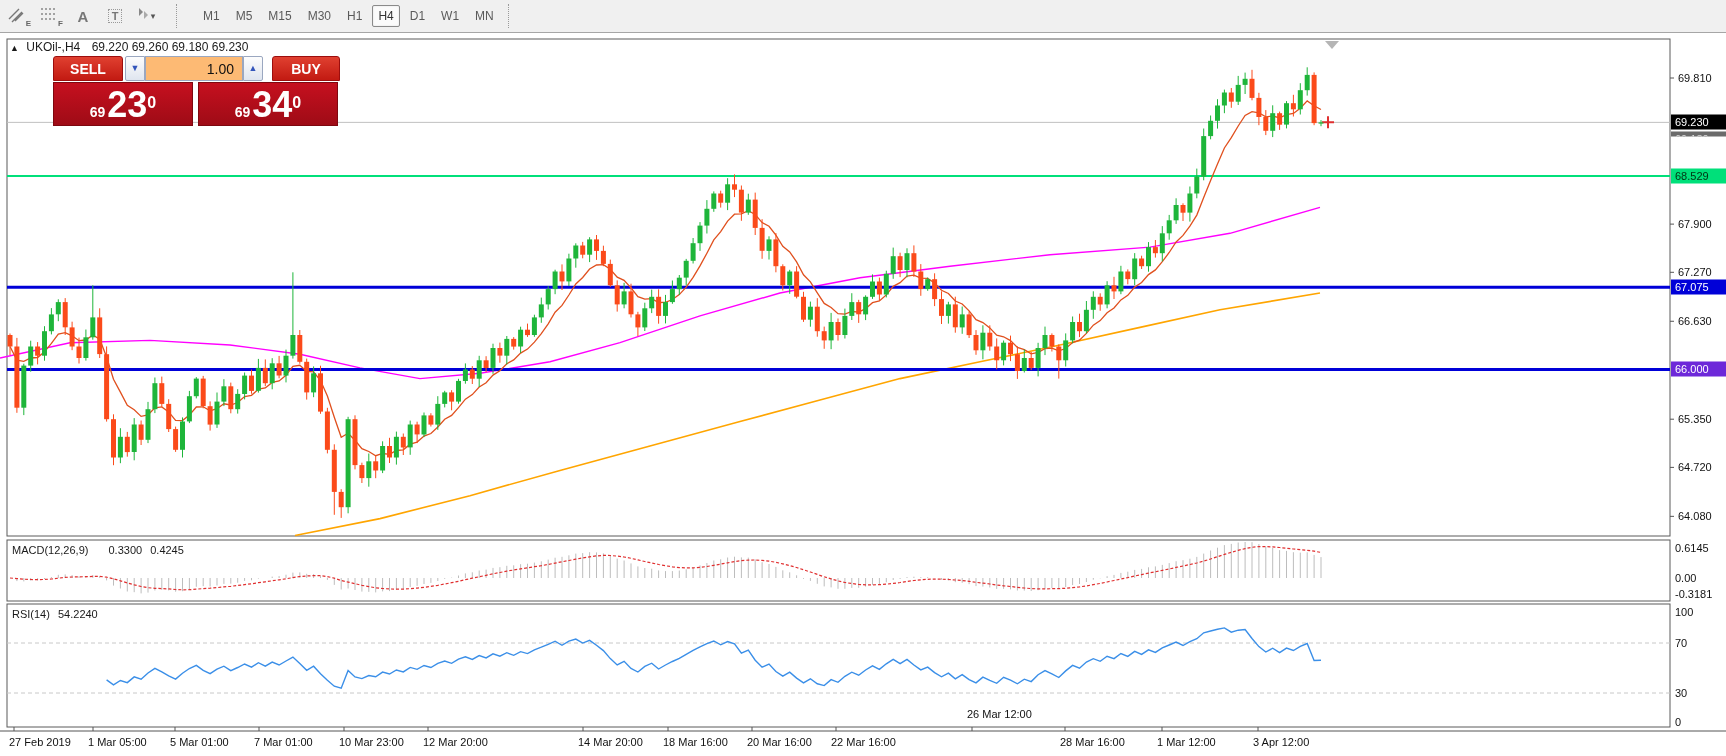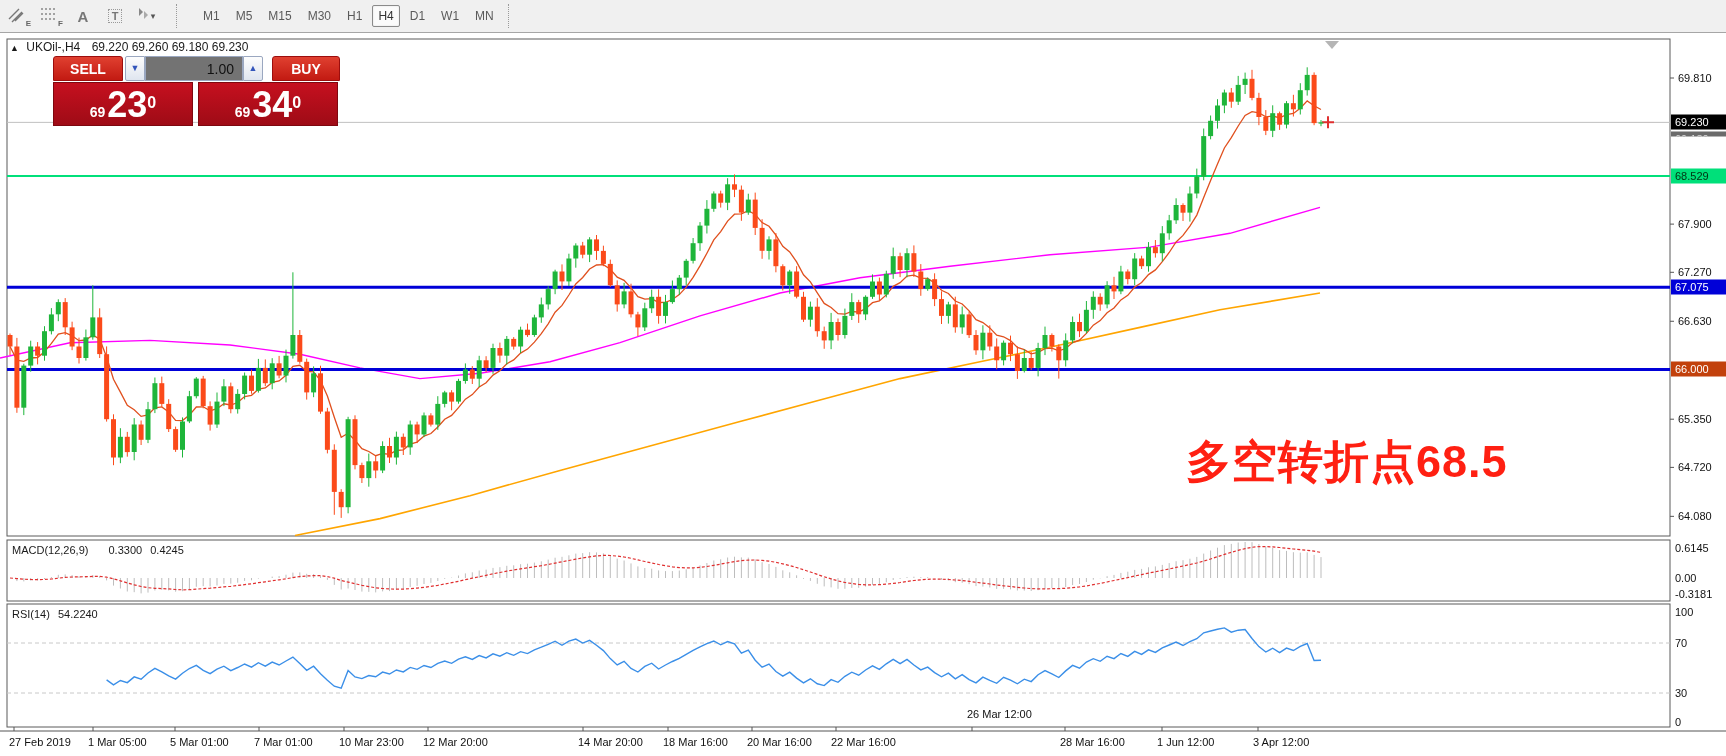--- a/index.html
+++ b/index.html
@@ -21,21 +21,21 @@
   .chart-title { position:absolute; left:10px; top:40px; font-size:12px; color:#1a1a1a; z-index:30; }
   .chart-title .tri { font-size:9px; margin-right:4px; }
   .trade-panel { position:absolute; left:8px; top:56px; width:290px; z-index:30;margin-left:45px; }
   .tp-row1 { position:relative; height:25px; }
   .btn-red { position:absolute; top:0; height:25px; background:linear-gradient(#e04030,#c21a12); color:#fff; font-size:14px; font-weight:bold; text-align:center; line-height:25px; border-radius:3px 3px 0 0; border:1px solid #9c0d0d; }
   .btn-sell { left:0; width:70px; }
   .btn-buy { left:219px; width:68px; }
   .spin-btn { position:absolute; top:0; width:20px; height:25px; background:linear-gradient(#fdfdfd,#dfe5ef); border:1px solid #9aa7c0; text-align:center; line-height:23px; font-size:9px; color:#3355bb; }
   .spin-down { left:72px; border-radius:2px 0 0 2px; }
   .spin-up { left:190px; border-radius:0 2px 2px 0; }
-  .vol-field { position:absolute; left:92px; top:0; width:98px; height:25px; background:#737373; border:1px solid #9aa7c0; font-size:14px; color:#111; text-align:right; padding-right:8px; font-family:"Liberation Sans",sans-serif; }
+  .vol-field { position:absolute; left:92px; top:0; width:98px; height:25px; background:#fdba74; border:1px solid #9aa7c0; font-size:14px; color:#111; text-align:right; padding-right:8px; font-family:"Liberation Sans",sans-serif; }
   .tp-row2 { position:relative; height:44px; margin-top:1px; }
   .price-box { position:absolute; top:0; width:140px; height:44px; background:linear-gradient(#c6101f,#9e0b16); border:1px solid #7e070f; color:#fff; display:flex; align-items:flex-end; justify-content:center; padding-bottom:3px; }
   .pb-sell { left:0; } .pb-buy { left:145px; }
   .pb-small { font-size:14px; font-weight:bold; line-height:20px; margin-right:2px; }
   .pb-big { font-size:36px; font-weight:bold; line-height:34px; }
   .pb-sup { font-size:16px; font-weight:bold; line-height:40px; align-self:flex-start; }
 
   
   .pane-label { position:absolute; font-size:11px; color:#1a1a1a; z-index:5; }
   .ax-label { position:absolute; font-size:11px; color:#111; transform:translateY(-50%); white-space:nowrap; }
@@ -727,21 +727,20 @@
         <span class="pb-sup">0</span>
       </div>
       <div class="price-box pb-buy">
         <span class="pb-small">69</span>
         <span class="pb-big">34</span>
         <span class="pb-sup">0</span>
       </div>
     </div>
   </div>
 
-  <div class="annotation">多空转折点68.5</div>
 
   <div class="pane-label" style="left:12px; top:544px">
     <span>MACD(12,26,9)</span>
     <span style="margin-left:17px">0.3300</span>
     <span style="margin-left:5px">0.4245</span>
   </div>
   <div class="pane-label" style="left:12px; top:608px">
     <span>RSI(14)</span>
     <span style="margin-left:5px">54.2240</span>
   </div>
@@ -751,36 +750,36 @@
       <div class="ax-label" style="left: 1678px; top: 224.115px;">67.900</div>
       <div class="ax-label" style="left: 1678px; top: 272.31px;">67.270</div>
       <div class="ax-label" style="left: 1678px; top: 321.27px;">66.630</div>
       <div class="ax-label" style="left: 1678px; top: 419.19px;">65.350</div>
       <div class="ax-label" style="left: 1678px; top: 467.385px;">64.720</div>
       <div class="ax-label" style="left: 1678px; top: 516.345px;">64.080</div>
       <div class="ax-marker" style="left: 1671px; top: 122.37px; background: rgb(0, 0, 0); color: rgb(255, 255, 255);">69.230</div>
       <div class="ax-marker" style="left: 1671px; top: 134.195px; background: rgb(107, 107, 107); color: rgb(221, 221, 221); height: 5px; overflow: hidden; z-index: 5;">69.180</div>
       <div class="ax-marker" style="left: 1671px; top: 175.996px; background: rgb(0, 224, 122); color: rgb(0, 51, 18);">68.529</div>
       <div class="ax-marker" style="left: 1671px; top: 287.227px; background: rgb(0, 0, 216); color: rgb(255, 255, 255);">67.075</div>
-      <div class="ax-marker" style="left: 1671px; top: 369.465px; background: #c2410c; color: rgb(255, 255, 255);">66.000</div>
+      <div class="ax-marker" style="left: 1671px; top: 369.465px; background: #6d28d9; color: rgb(255, 255, 255);">66.000</div>
       <div class="ax-label" style="left: 1675px; top: 547.889px;">0.6145</div>
       <div class="ax-label" style="left: 1675px; top: 578px;">0.00</div>
       <div class="ax-label" style="left: 1675px; top: 593.587px;">-0.3181</div>
       <div class="ax-label" style="left: 1675px; top: 612px;">100</div>
       <div class="ax-label" style="left: 1675px; top: 643px;">70</div>
       <div class="ax-label" style="left: 1675px; top: 693px;">30</div>
       <div class="ax-label" style="left: 1675px; top: 722px;">0</div>
       <div class="time-label" style="left: 9px; top: 736px;">27 Feb 2019</div>
       <div class="time-label" style="left: 88px; top: 736px;">1 Mar 05:00</div>
       <div class="time-label" style="left: 170px; top: 736px;">5 Mar 01:00</div>
       <div class="time-label" style="left: 254px; top: 736px;">7 Mar 01:00</div>
       <div class="time-label" style="left: 339px; top: 736px;">10 Mar 23:00</div>
       <div class="time-label" style="left: 423px; top: 736px;">12 Mar 20:00</div>
       <div class="time-label" style="left: 578px; top: 736px;">14 Mar 20:00</div>
       <div class="time-label" style="left: 663px; top: 736px;">18 Mar 16:00</div>
       <div class="time-label" style="left: 747px; top: 736px;">20 Mar 16:00</div>
       <div class="time-label" style="left: 831px; top: 736px;">22 Mar 16:00</div>
       <div class="time-label" style="left: 967px; top: 708px;">26 Mar 12:00</div>
       <div class="time-label" style="left: 1060px; top: 736px;">28 Mar 16:00</div>
-      <div class="time-label" style="left: 1157px; top: 736px;">1 Jun 12:00</div>
+      <div class="time-label" style="left: 1157px; top: 736px;">1 Mar 12:00</div>
       <div class="time-label" style="left: 1253px; top: 736px;">3 Apr 12:00</div>
     </div>
 </div>
 
 </body></html>

